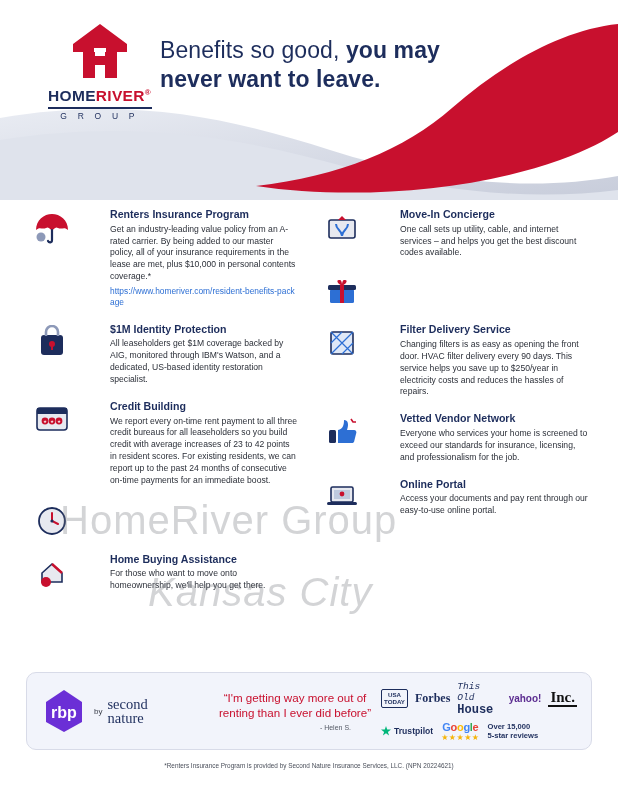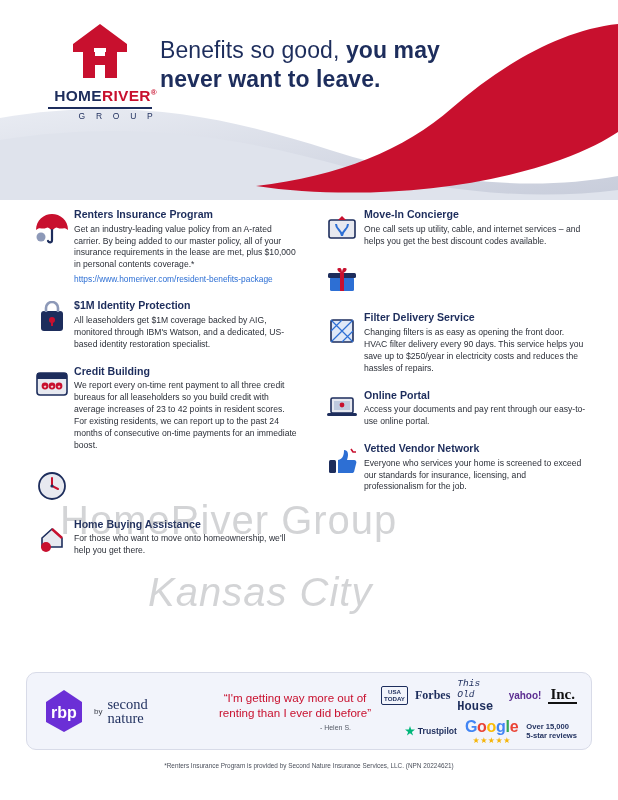--- a/index.html
+++ b/index.html
@@ -27,21 +27,21 @@
   }
   .hdr-swoosh {
     position: absolute;
     left: 0; top: 0;
     width: 618px; height: 200px;
   }
   .logo {
     position: absolute;
     left: 42px; top: 22px;
     width: 115px;
-    text-align: right;
+    text-align: center;
     z-index: 5;
   }
   .logo-mark {
     width: 62px; height: 62px;
     margin: 0 auto 4px auto;
     position: relative;
   }
   .logo-h {
     position: absolute;
     left: 0; top: 0;
@@ -86,20 +86,21 @@
   .cols {
     display: flex;
     gap: 22px;
   }
   .col { width: 272px; }
 
   .feature {
     display: flex;
     align-items: flex-start;
     margin-bottom: 14px;
+    gap: 36px;
   }
   .feature .ficon {
     width: 44px;
     min-width: 44px;
     padding-top: 2px;
     display: flex;
     justify-content: center;
   }
   .feature .fbody { flex: 1; }
   .ftitle {
@@ -203,38 +204,37 @@
   .press-row {
     display: flex;
     align-items: center;
     justify-content: flex-end;
     gap: 7px;
     margin-bottom: 4px;
   }
   .press-row2 {
     display: flex;
     align-items: center;
-    justify-content: flex-end;
     gap: 8px;
   }
   .p-usatoday {
     font-size: 6.2px; font-weight: bold; color: #1d2d5c;
     text-align: center; line-height: 1.0;
     border: 1px solid #1d2d5c; padding: 2px 2px; border-radius: 2px;
   }
   .p-forbes { font-family: "Liberation Serif", serif; font-size: 12px; color: #1d2d5c; font-weight: bold;}
   .p-house { font-family: Liberation Mono, monospace; font-size: 9.5px; color: #1d2d5c; font-style: italic; }
   .p-house b { font-size: 12px; font-style: normal; }
   .p-yahoo { font-size: 10px; color: #5c2d91; font-weight: bold; }
   .p-inc {
     font-family: "Liberation Serif", serif; font-size: 15px; font-weight: bold;
     color: #111; border-bottom: 2px solid #111; line-height: 1.0; padding: 0 2px;
   }
   .p-trustpilot { font-size: 8.6px; color: #1d2d5c; font-weight: bold; }
-  .p-google { font-size: 16px; font-weight: bold; letter-spacing: -.3px; }
+  .p-google { font-size: 11px; font-weight: bold; letter-spacing: -.3px; }
   .g-b { color:#4285f4; } .g-r { color:#ea4335; } .g-y { color:#fbbc05; } .g-g { color:#34a853; }
   .stars { color: #f5b50a; font-size: 8px; letter-spacing: .5px; }
   .reviews {
     font-size: 7.6px; color: #1d2d5c; font-weight: bold; line-height: 1.25;
   }
   .disclaimer {
     position: absolute;
     left: 0; top: 762px;
     width: 618px;
     text-align: center;
@@ -402,44 +402,44 @@
             </svg>
           </div>
           <div class="fbody">
             <p class="ftitle">Filter Delivery Service</p>
             <p class="ftext">Changing filters is as easy as opening the front door. HVAC filter delivery every 90 days. This service helps you save up to $250/year in electricity costs and reduces the hassles of repairs.</p>
           </div>
         </div>
 
         <div class="feature">
           <div class="ficon">
+            <svg class="icon-svg" width="38" height="34" viewBox="0 0 38 34">
+              <rect x="6" y="16" width="7" height="13" rx="1.5" fill="#1d2d5c"></rect>
+              <path d="M15 29 L15 16 C20 15 21 11 21 6 C25 6 26 10 24 16 L31 16 C33 16 34 18 33 20 L31 28 C30.5 29 29 29 28 29 Z" fill="#2d6fd4"></path>
+              <path d="M28 5 L30 8 L33 8" stroke="#c8102e" stroke-width="1.6" fill="none"></path>
+            </svg>
+          </div>
+          <div class="fbody">
+            <p class="ftitle">Vetted Vendor Network</p>
+            <p class="ftext">Everyone who services your home is screened to exceed our standards for insurance, licensing, and professionalism for the job.</p>
+          </div>
+        </div>
+
+        <div class="feature">
+          <div class="ficon">
             <svg class="icon-svg" width="38" height="32" viewBox="0 0 38 32">
               <rect x="8" y="7" width="22" height="15" rx="1.6" fill="#e7e9f0" stroke="#1d2d5c" stroke-width="1.6"></rect>
               <rect x="11" y="10" width="16" height="9" fill="#bfcade"></rect>
               <rect x="4" y="22" width="30" height="3" rx="1.5" fill="#1d2d5c"></rect>
               <circle cx="19" cy="14" r="2.4" fill="#c8102e"></circle>
             </svg>
           </div>
           <div class="fbody">
             <p class="ftitle">Online Portal</p>
             <p class="ftext">Access your documents and pay rent through our easy-to-use online portal.</p>
-          </div>
-        </div>
-
-        <div class="feature">
-          <div class="ficon">
-            <svg class="icon-svg" width="38" height="34" viewBox="0 0 38 34">
-              <rect x="6" y="16" width="7" height="13" rx="1.5" fill="#1d2d5c"></rect>
-              <path d="M15 29 L15 16 C20 15 21 11 21 6 C25 6 26 10 24 16 L31 16 C33 16 34 18 33 20 L31 28 C30.5 29 29 29 28 29 Z" fill="#2d6fd4"></path>
-              <path d="M28 5 L30 8 L33 8" stroke="#c8102e" stroke-width="1.6" fill="none"></path>
-            </svg>
-          </div>
-          <div class="fbody">
-            <p class="ftitle">Vetted Vendor Network</p>
-            <p class="ftext">Everyone who services your home is screened to exceed our standards for insurance, licensing, and professionalism for the job.</p>
           </div>
         </div>
 
       </div>
     </div>
   </div>
 
   <div class="watermark">
     <div class="wm-text wm1">HomeRiver Group</div>
     <div class="wm-text wm2">Kansas City</div>

